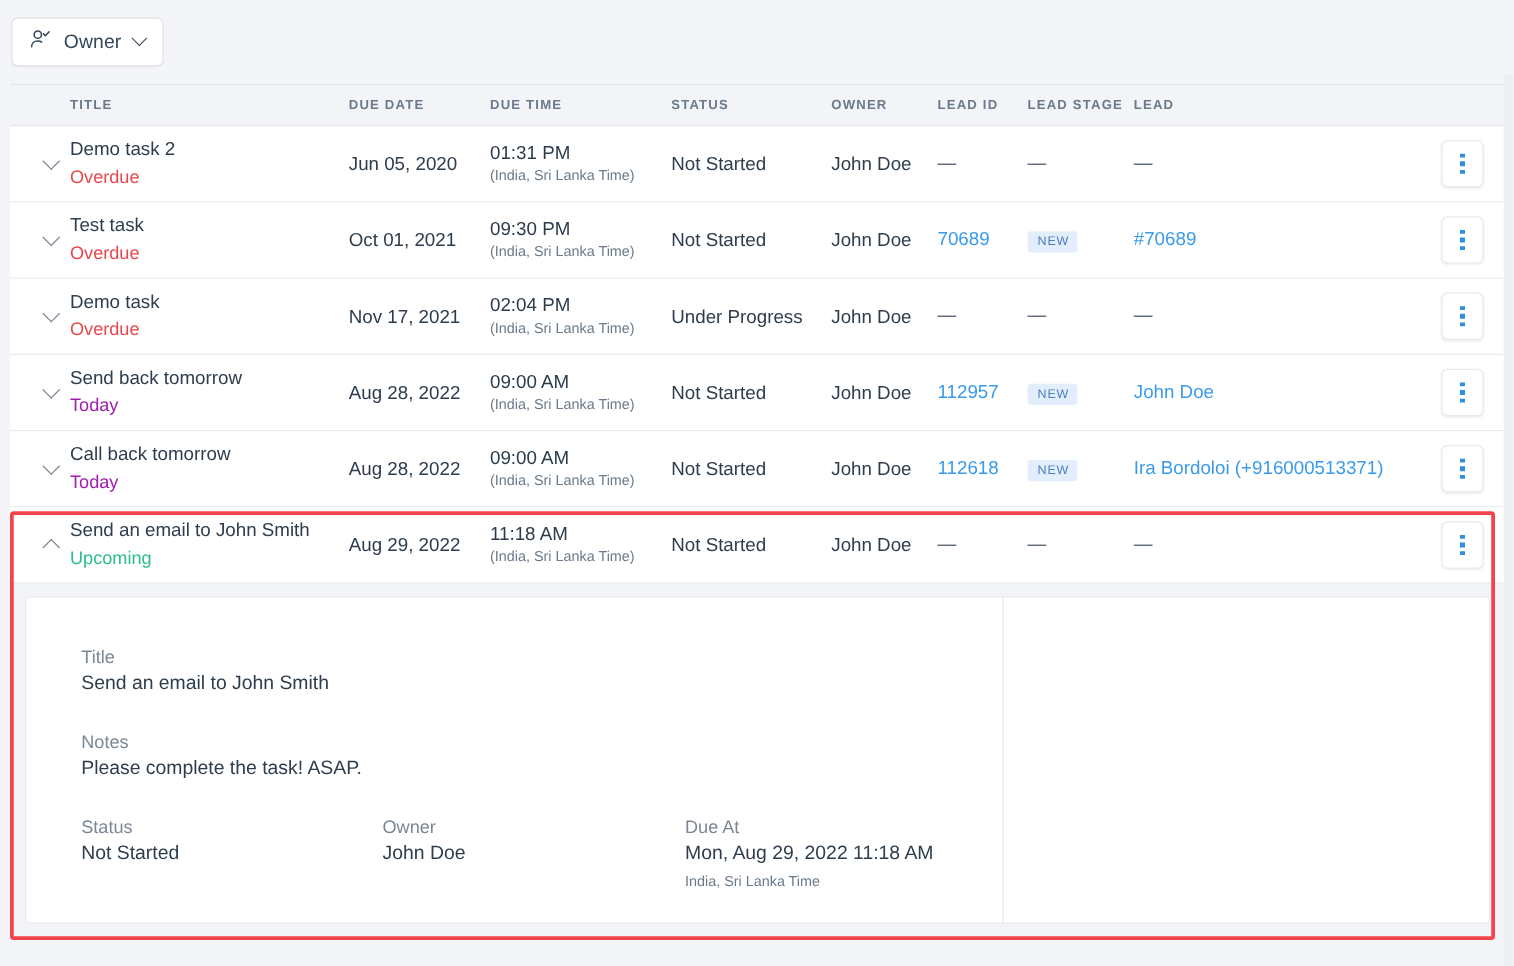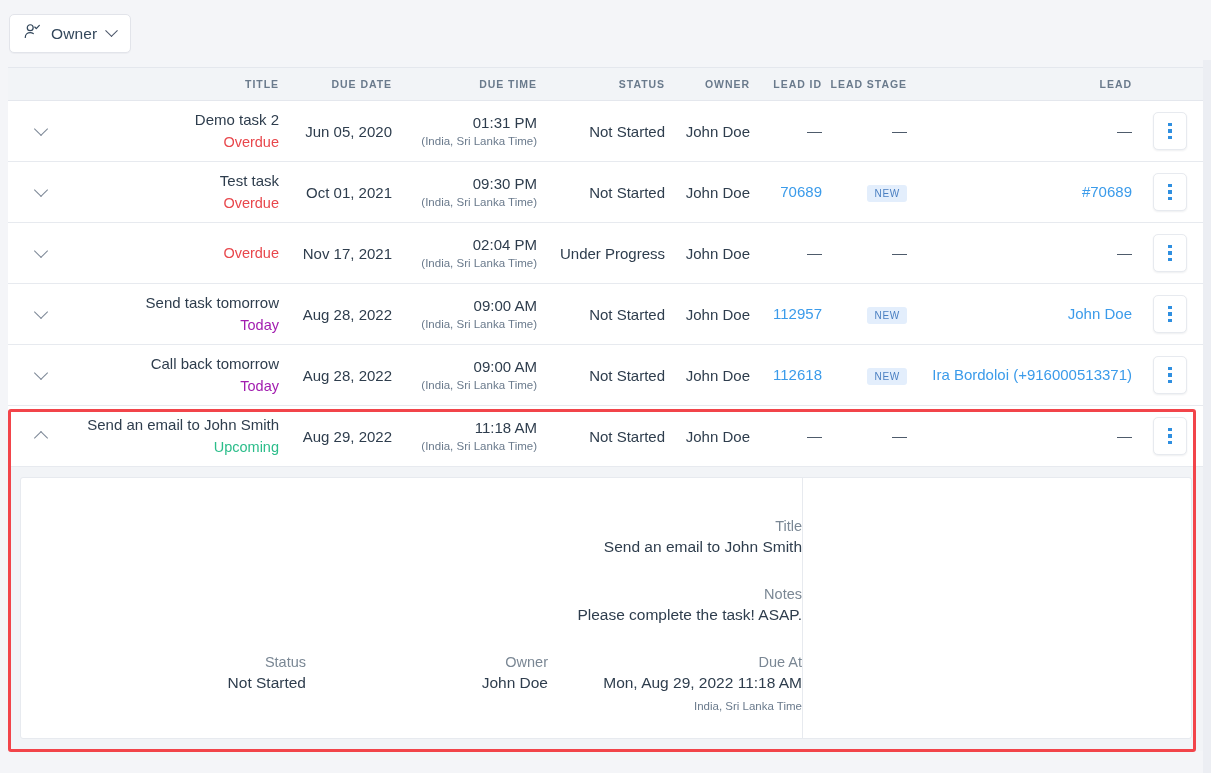--- a/index.html
+++ b/index.html
@@ -19,21 +19,21 @@
     height: 39px; padding: 0 14px 0 13px;
     background: #ffffff; border: 1px solid #e2e4ea; border-radius: 5px;
     cursor: pointer; box-shadow: 0 1px 1px rgba(20,30,60,.035);
   }
   .filter-btn .lbl { font-size: 15.5px; color: #33475b; letter-spacing: .1px; }
   .chev { display:inline-block; width: 9px; height: 9px; margin-left: 1px;
           border-right: 1.6px solid #4a5568; border-bottom: 1.6px solid #4a5568;
           transform: rotate(45deg) translate(-2px,-2px); }
 
   
-  .table-wrap { position: relative; margin: 0 0 0 8px; width: 1196px; background:#fff;text-align:right; }
+  .table-wrap { position: relative; margin: 0 0 0 8px; width: 1196px; background:#fff; }
   .thead {
     display: flex; align-items: center; height: 34px;
     background: #f2f4f7; border-top: 1px solid #e4e7ed; border-bottom: 1px solid #e4e7ed;
   }
   .thead .th {
     font-size: 10.5px; letter-spacing: .95px; color: #6a7a8c; font-weight: 600;
     text-transform: uppercase; white-space: nowrap;
   }
 
   
@@ -206,20 +206,21 @@
               <i></i>
       </div>
     </div>
   </div>
 
   <div class="row">
     <div class="caret-btn">
       <span class="caret"></span>
     </div>
     <div class="c-title">
+      <div class="title-main">Demo task</div>
       <div class="title-sub sub-overdue">Overdue</div>
     </div>
     <div class="cell c-date">Nov 17, 2021</div>
     <div class="c-time">
       <div class="time-main">02:04 PM</div>
       <div class="time-tz">(India, Sri Lanka Time)</div>
     </div>
     <div class="cell c-status">Under Progress</div>
     <div class="cell c-owner">John Doe</div>
     <div class="c-lid"><span class="dash">—</span></div>
@@ -232,21 +233,21 @@
               <i></i>
       </div>
     </div>
   </div>
 
   <div class="row">
     <div class="caret-btn">
       <span class="caret"></span>
     </div>
     <div class="c-title">
-      <div class="title-main">Send task tomorrow</div>
+      <div class="title-main">Send back tomorrow</div>
       <div class="title-sub sub-today">Today</div>
     </div>
     <div class="cell c-date">Aug 28, 2022</div>
     <div class="c-time">
       <div class="time-main">09:00 AM</div>
       <div class="time-tz">(India, Sri Lanka Time)</div>
     </div>
     <div class="cell c-status">Not Started</div>
     <div class="cell c-owner">John Doe</div>
     <div class="c-lid"><span class="link">112957</span></div>

